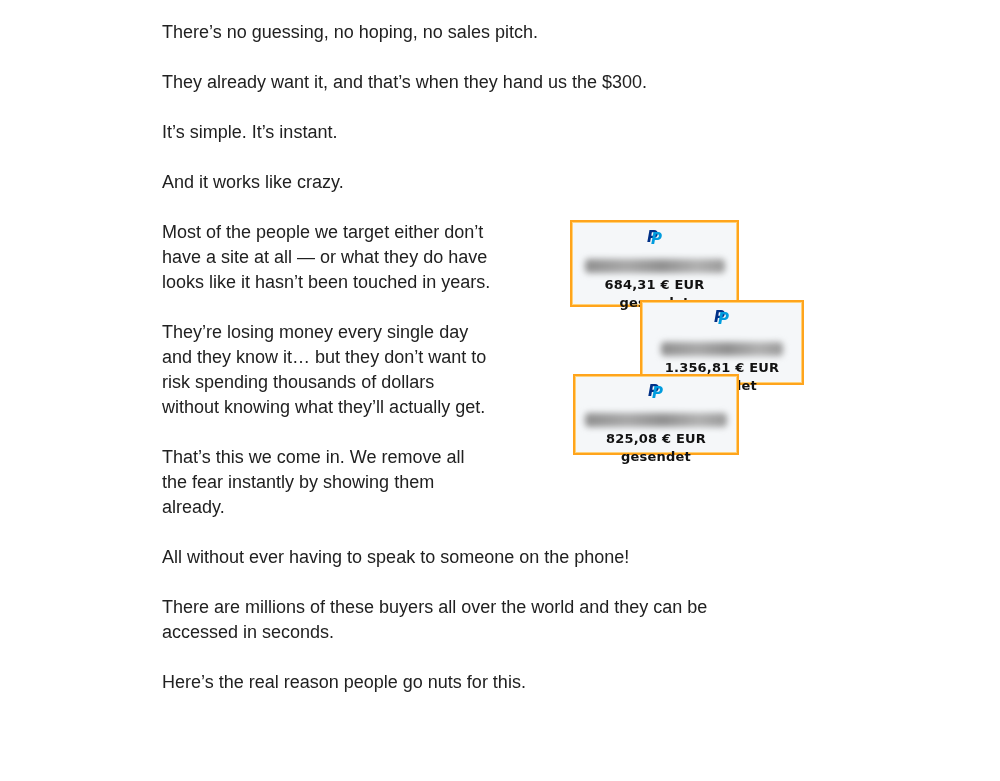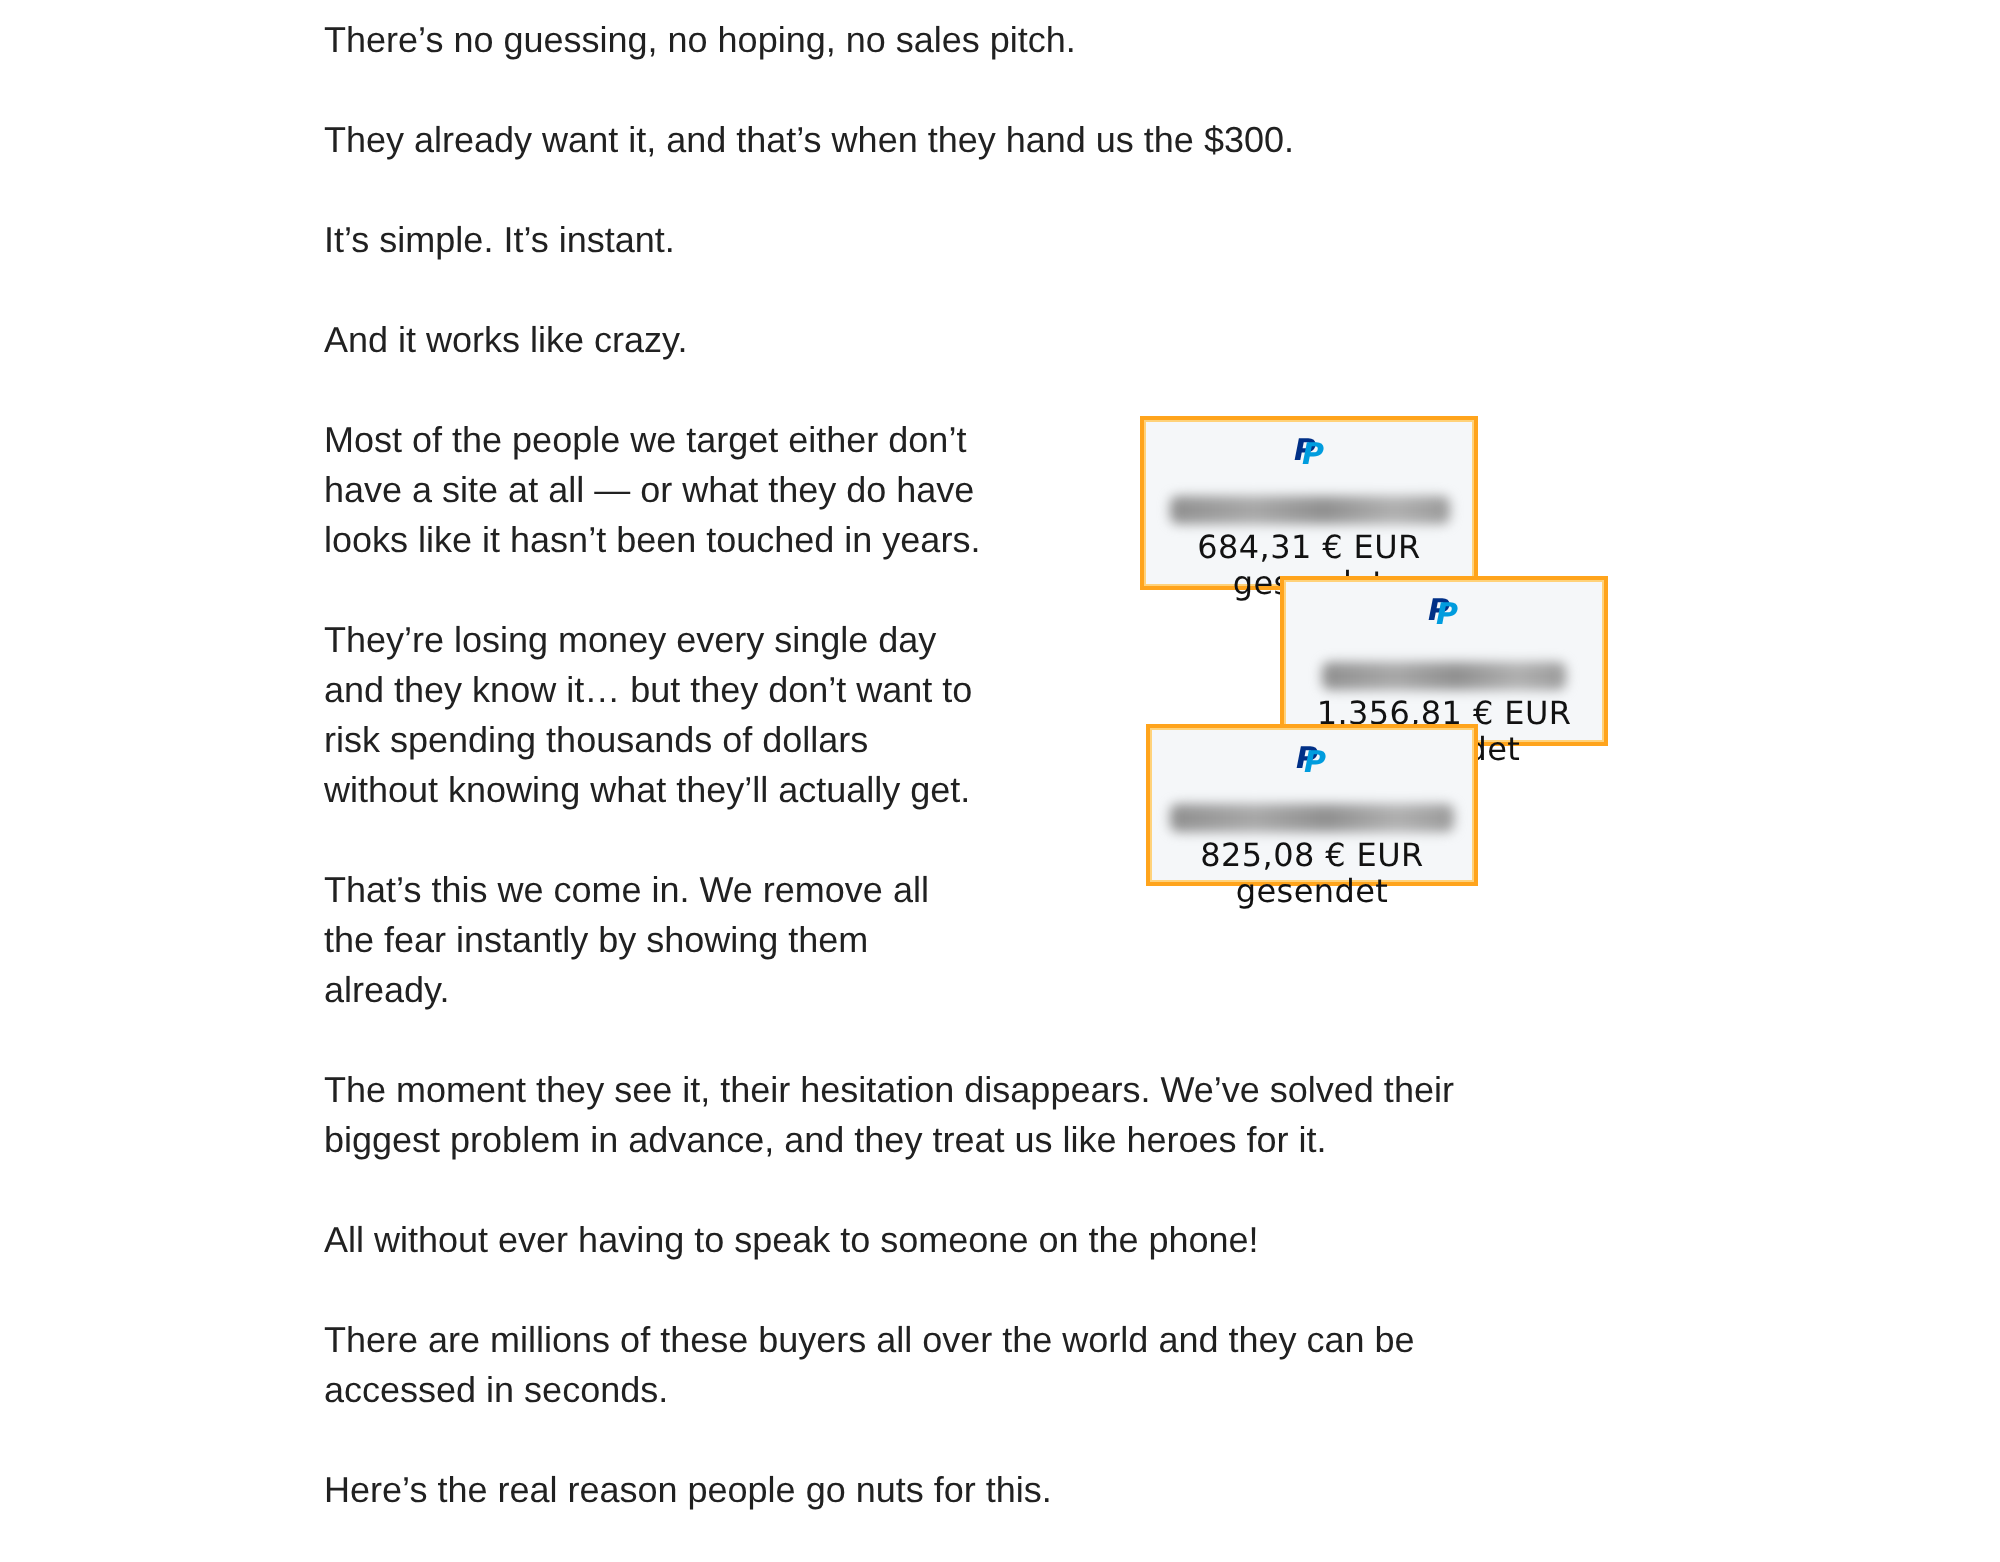--- a/index.html
+++ b/index.html
@@ -6,21 +6,21 @@
   html, body { background: #ffffff; }
   body {
     width: 1000px; height: 781px;
     font-family: "Liberation Sans", sans-serif;
     color: #212121;
     overflow: hidden;
   }
   .content {
     width: 648px;
     margin-left: 162px;
-    padding-top: 8px;
+    padding-top: 20px;
     font-size: 18px;
     line-height: 25px;
   }
   p { margin-bottom: 25px; }
   .ln { display: block; }
 
   .media-section { margin-top: 11px; }
   .media-section::after { content: ""; display: block; clear: both; }
 
   .media-cluster {
@@ -50,22 +50,22 @@
     margin: 6px auto 3px auto;
     background: linear-gradient(90deg,#8f8f8f, #a8a8a8 30%, #909090 55%, #b0b0b0 80%, #9a9a9a);
     border-radius: 4px;
     filter: blur(3px);
   }
   .card1 .pp-blur { width: 140px; }
   .card2 .pp-blur { width: 122px; margin-top: 9px; }
   .card3 .pp-blur { width: 142px; }
 
   .pp-amount, .pp-sent {
-    font-weight: normal;
-    font-size: 16px;
+    font-weight: bold;
+    font-size: 13px;
     line-height: 18px;
     letter-spacing: 0.2px;
   }
 </style>
 </head>
 <body>
 
 <div class="content">
 
   <p>
@@ -137,24 +137,20 @@
     </p>
 
     <p>
       <span class="ln">That’s this we come in. We remove all</span>
       <span class="ln">the fear instantly by showing them</span>
       <span class="ln">already.</span>
     </p>
 
   </div>
 
-  <p>
-    <span class="ln">The moment they see it, their hesitation disappears. We’ve solved their</span>
-    <span class="ln">biggest problem in advance, and they treat us like heroes for it.</span>
-  </p>
 
   <p>
     <span class="ln">All without ever having to speak to someone on the phone!</span>
   </p>
 
   <p>
     <span class="ln">There are millions of these buyers all over the world and they can be</span>
     <span class="ln">accessed in seconds.</span>
   </p>
 

